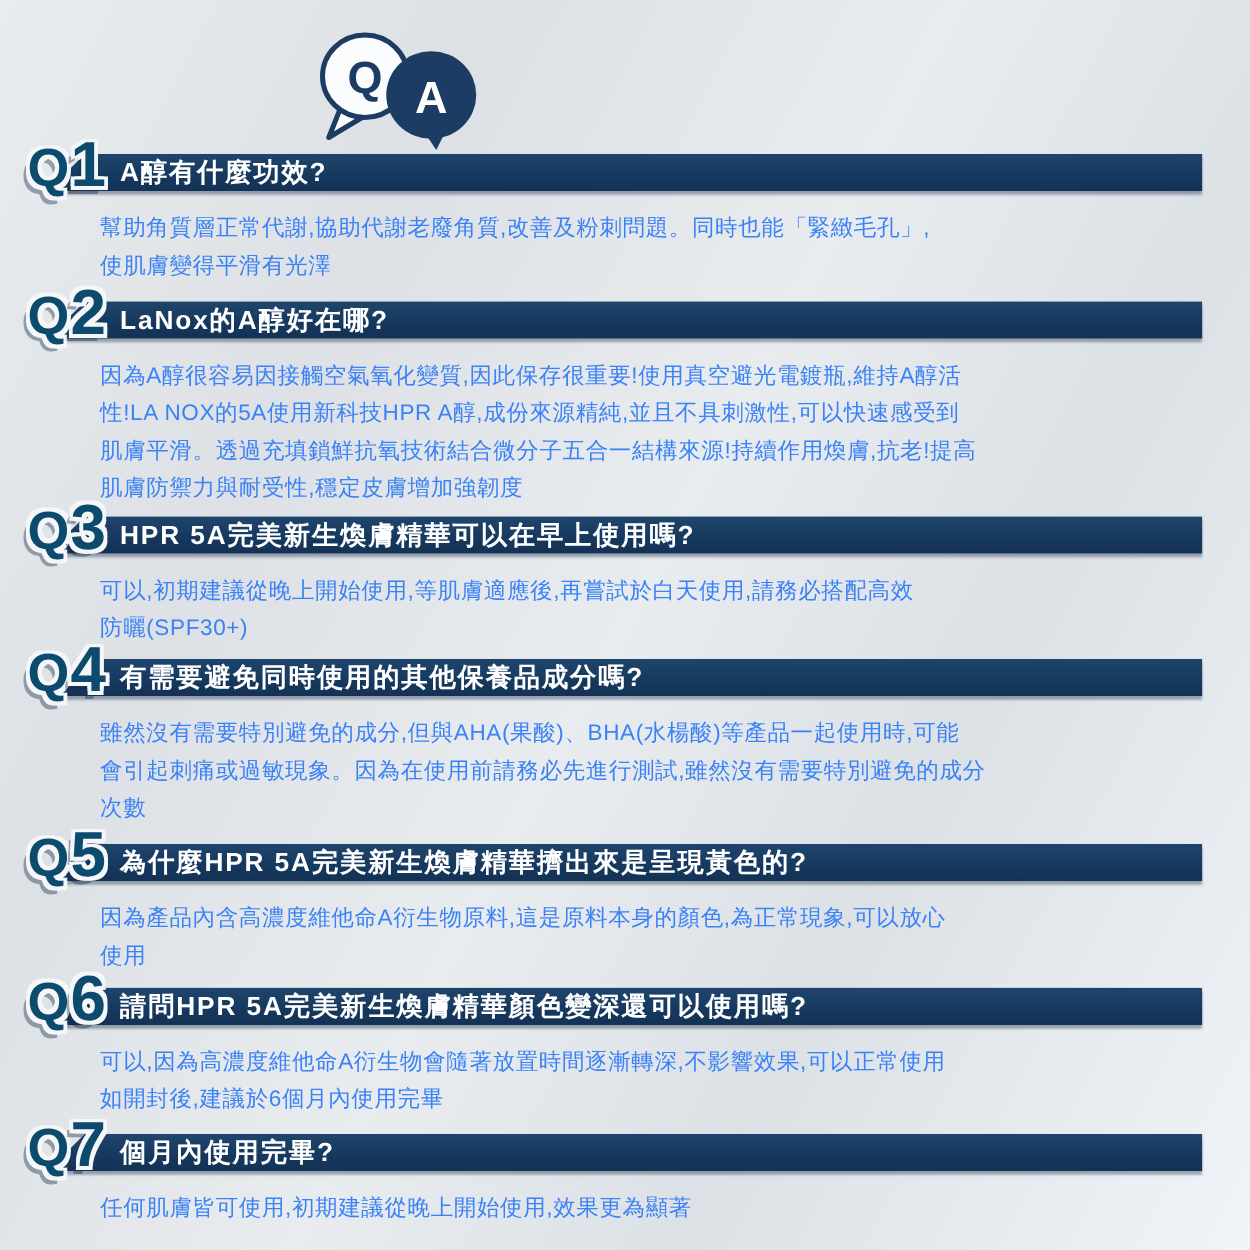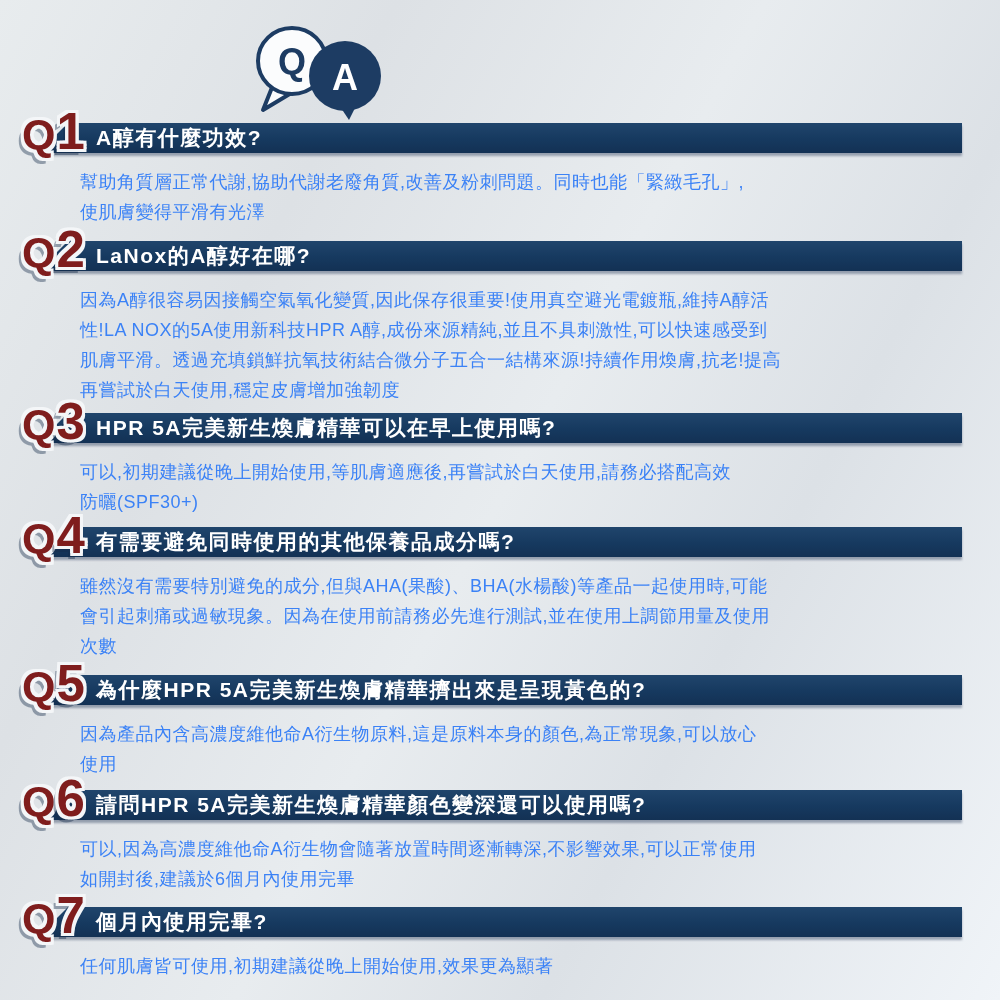--- a/index.html
+++ b/index.html
@@ -27,21 +27,21 @@
     filter:drop-shadow(0 3px 1px rgba(23,43,77,.38));}
   .qbar{
     width:100%;height:100%;box-sizing:border-box;
     background:linear-gradient(180deg,#20456c 0%,#16395f 55%,#133154 100%);
     clip-path:polygon(30px 0,100% 0,100% 100%,0 100%);
     display:flex;align-items:center;padding-left:58px;
   }
   .qtext{color:#ffffff;font-size:21px;font-weight:700;letter-spacing:1.5px;white-space:nowrap;}
 
   .qbadge{
-    position:absolute;left:22px;top:0;z-index:3;color:#7f1d1d;font-weight:800;
+    position:absolute;left:22px;top:0;z-index:3;color:#0c4a6e;font-weight:800;
     text-shadow:
       -3px -3px 0 #f4f6f8, 3px -3px 0 #f4f6f8, -3px 3px 0 #f4f6f8, 3px 3px 0 #f4f6f8,
       -3px 0 0 #f4f6f8, 3px 0 0 #f4f6f8, 0 -3px 0 #f4f6f8, 0 3px 0 #f4f6f8,
       -5px 6px 0 rgba(21,42,73,.40);
     white-space:nowrap;line-height:1;
   }
   .qQ{font-size:43px;}
   .qN{font-size:51px;margin-left:1px;}
 
   .answer{
@@ -88,21 +88,21 @@
       <span class="qQ">Q</span><span class="qN">2</span>
     </div>
     <div class="barwrap">
       <div class="qbar">
           <span class="qtext">LaNox的A醇好在哪?</span>
         </div>
     </div>
     <p class="answer">因為A醇很容易因接觸空氣氧化變質,因此保存很重要!使用真空避光電鍍瓶,維持A醇活
 性!LA NOX的5A使用新科技HPR A醇,成份來源精純,並且不具刺激性,可以快速感受到
 肌膚平滑。透過充填鎖鮮抗氧技術結合微分子五合一結構來源!持續作用煥膚,抗老!提高
-再嘗試於白天使用,穩定皮膚增加強韌度</p>
+肌膚防禦力與耐受性,穩定皮膚增加強韌度</p>
   </section>
 
   <section class="qa s3">
     <div class="qbadge">
       <span class="qQ">Q</span><span class="qN">3</span>
     </div>
     <div class="barwrap">
       <div class="qbar">
           <span class="qtext">HPR 5A完美新生煥膚精華可以在早上使用嗎?</span>
         </div>
@@ -114,21 +114,21 @@
   <section class="qa s4">
     <div class="qbadge">
       <span class="qQ">Q</span><span class="qN">4</span>
     </div>
     <div class="barwrap">
       <div class="qbar">
           <span class="qtext">有需要避免同時使用的其他保養品成分嗎?</span>
         </div>
     </div>
     <p class="answer">雖然沒有需要特別避免的成分,但與AHA(果酸)、BHA(水楊酸)等產品一起使用時,可能
-會引起刺痛或過敏現象。因為在使用前請務必先進行測試,並在使用上調節用量及使用
+會引起刺痛或過敏現象。因為在使用前請務必先進行測試,雖然沒有需要特別避免的成分
 次數</p>
   </section>
 
   <section class="qa s5">
     <div class="qbadge">
       <span class="qQ">Q</span><span class="qN">5</span>
     </div>
     <div class="barwrap">
       <div class="qbar">
           <span class="qtext">為什麼HPR 5A完美新生煥膚精華擠出來是呈現黃色的?</span>

